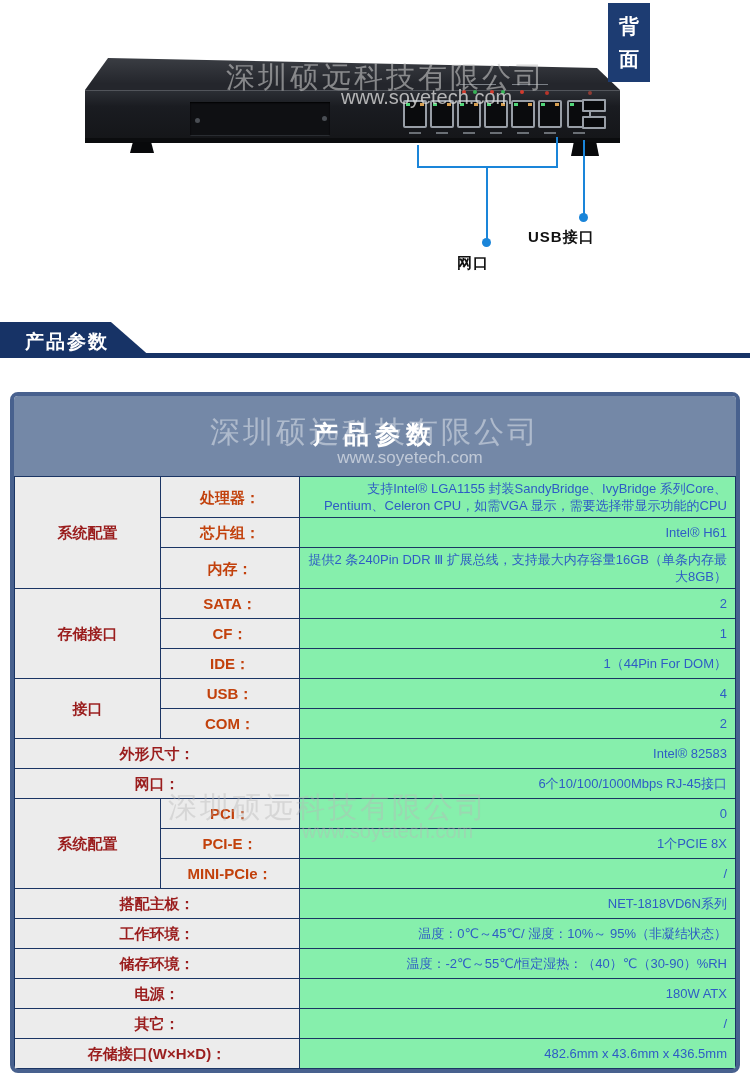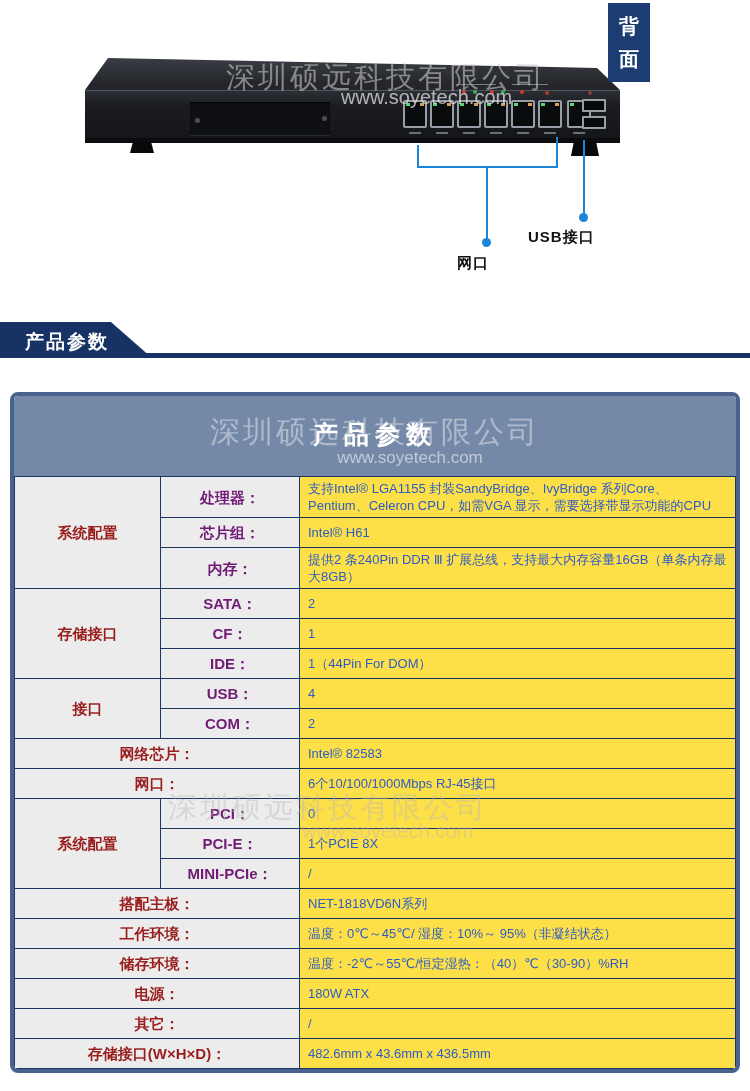--- a/index.html
+++ b/index.html
@@ -57,23 +57,23 @@
   .spec-header{position:relative;height:80px;background:#7488a7;}
   .spec-title{position:absolute;left:0;right:0;top:22px;text-align:center;color:#fff;
     font-size:25px;font-weight:bold;letter-spacing:6px;}
   .wm-head-co{left:0;right:0;top:16px;text-align:center;font-size:30px;letter-spacing:3px;
     color:rgba(255,255,255,0.42);}
   .wm-head-web{left:70px;right:0;top:52px;text-align:center;font-size:17px;color:rgba(255,255,255,0.55);}
 
   table.spec{width:100%;border-collapse:collapse;table-layout:fixed;}
   table.spec td{border:1px solid #1b3564;height:23px;line-height:17px;vertical-align:middle;}
   td.cat{width:143px;background:#ececec;color:#9a1d1d;font-weight:bold;font-size:15px;text-align:center;}
-  td.lbl{width:136px;background:#ececec;color:#701a75;font-weight:bold;font-size:15px;text-align:center;}
+  td.lbl{width:136px;background:#ececec;color:#c2410c;font-weight:bold;font-size:15px;text-align:center;}
   td.mlbl{background:#ececec;color:#9a1d1d;font-weight:bold;font-size:15px;text-align:center;}
-  td.val{background:#fde047;color:#2e5cc5;font-size:13px;text-align:left;padding:3px 8px;}
+  td.val{background:#86efac;color:#2e5cc5;font-size:13px;text-align:right;padding:3px 8px;}
 
   .wm-mid-co{left:168px;top:788px;font-size:29px;letter-spacing:3px;color:rgba(184,184,184,0.42);z-index:5;}
   .wm-mid-web{left:302px;top:820px;font-size:20px;color:rgba(184,184,184,0.42);z-index:5;}
 </style>
 </head>
 <body>
 
 <div class="page">
 
   <div class="photo">
@@ -194,21 +194,21 @@
           <tr>
             <td class="cat" rowspan="2">接口</td>
             <td class="lbl">USB：</td>
             <td class="val">4</td>
           </tr>
           <tr>
             <td class="lbl">COM：</td>
             <td class="val">2</td>
           </tr>
           <tr>
-            <td class="mlbl" colspan="2">网络芯片：</td>
+            <td class="mlbl" colspan="2">外形尺寸：</td>
             <td class="val">Intel® 82583</td>
           </tr>
           <tr>
             <td class="mlbl" colspan="2">网口：</td>
             <td class="val">6个10/100/1000Mbps RJ-45接口</td>
           </tr>
           <tr>
             <td class="cat" rowspan="3">系统配置</td>
             <td class="lbl">PCI：</td>
             <td class="val">0</td>

